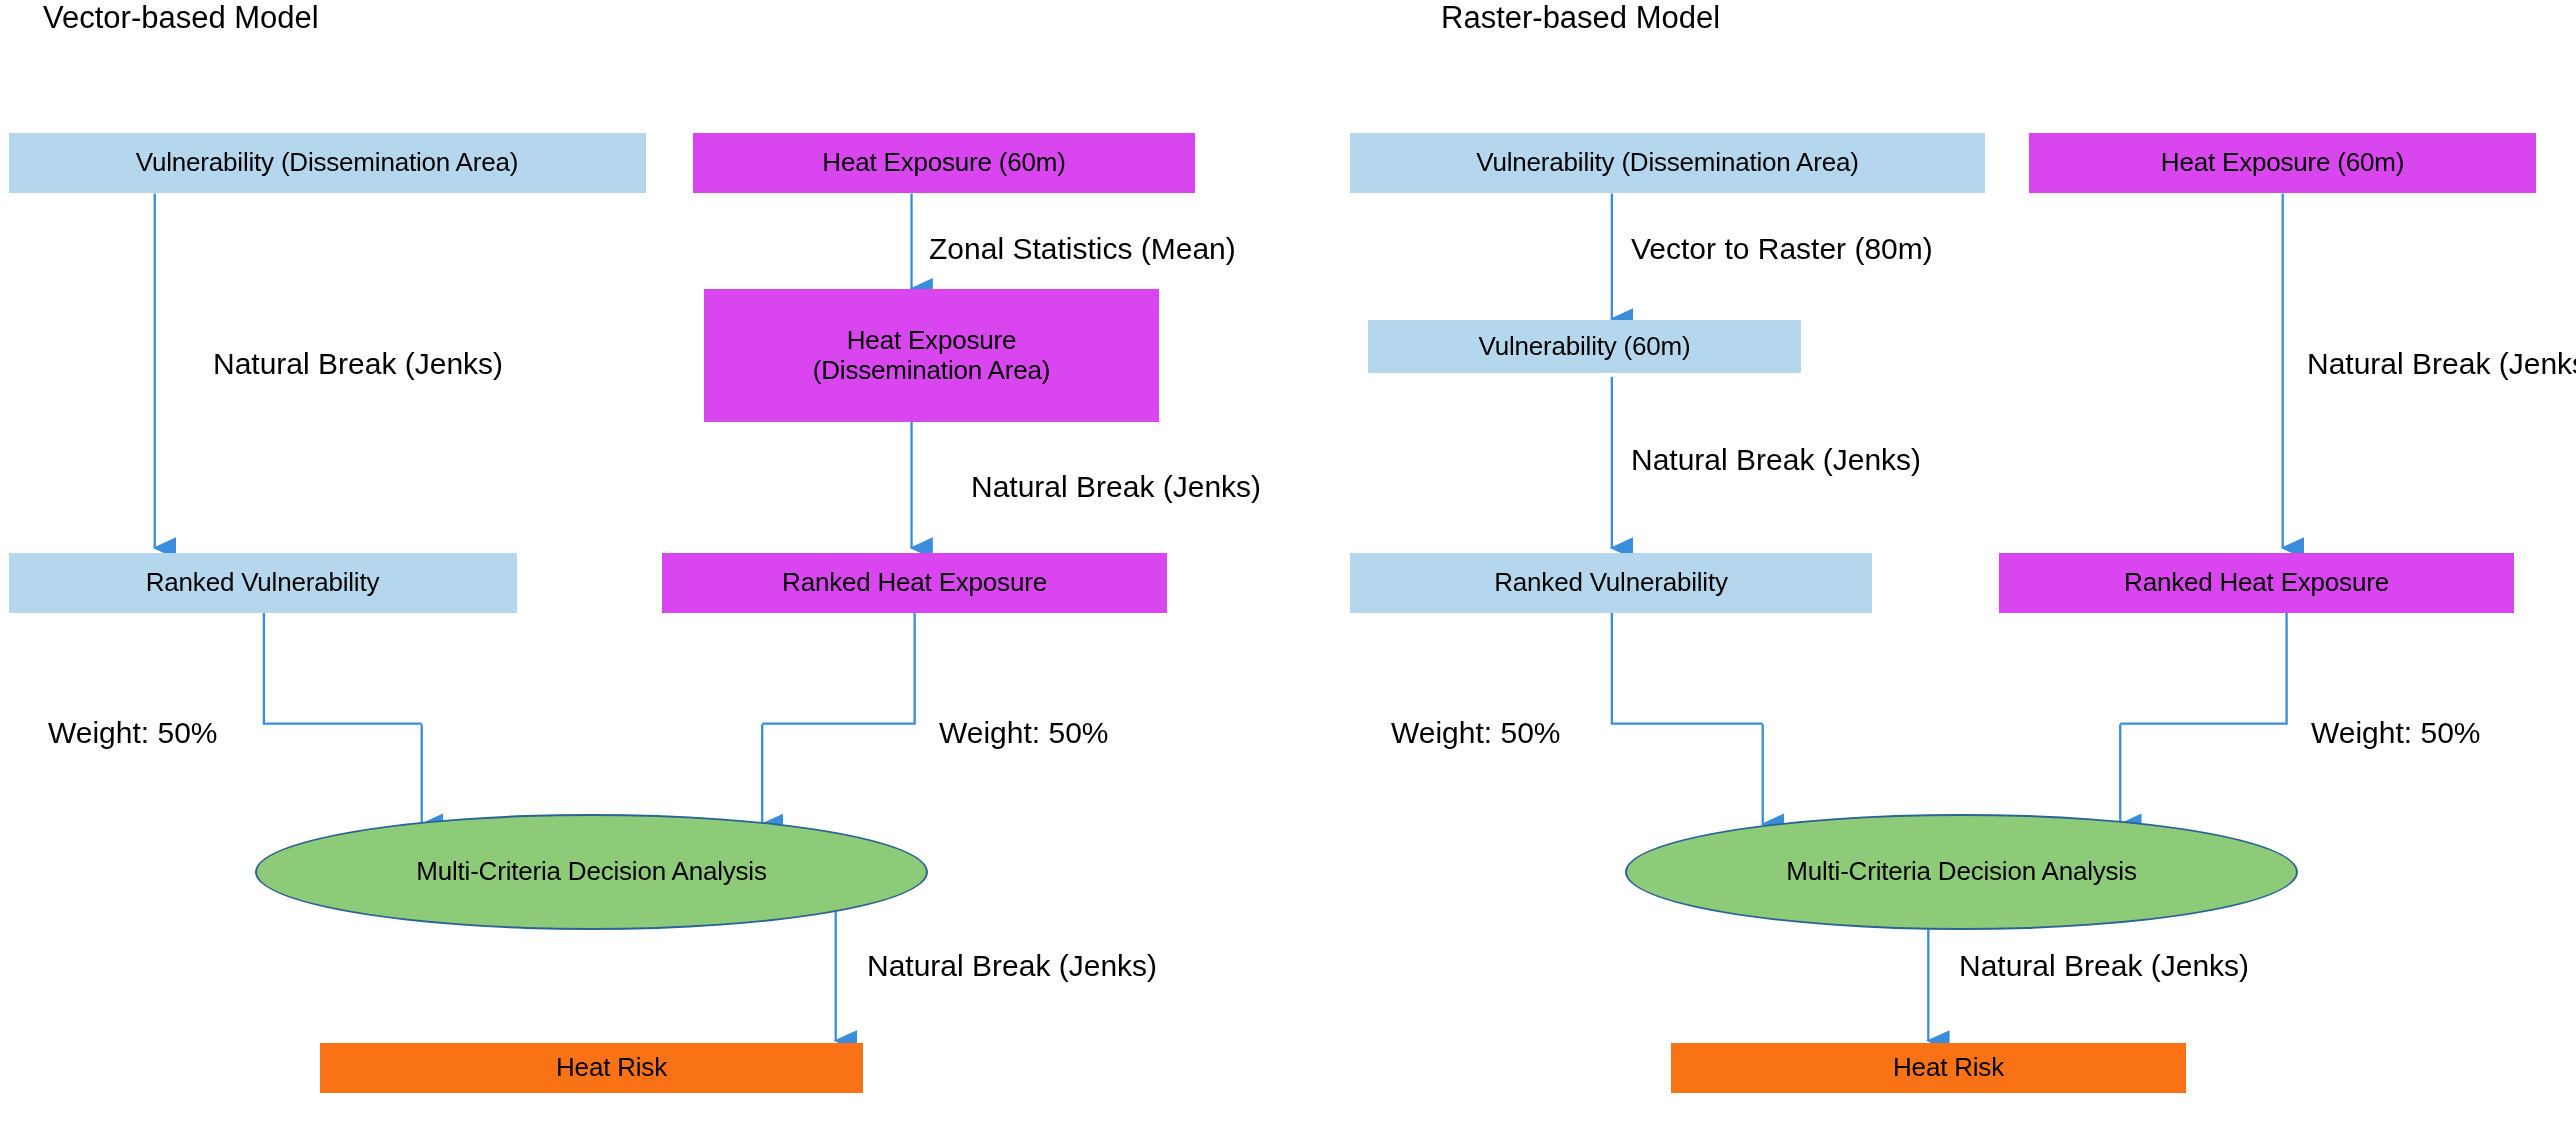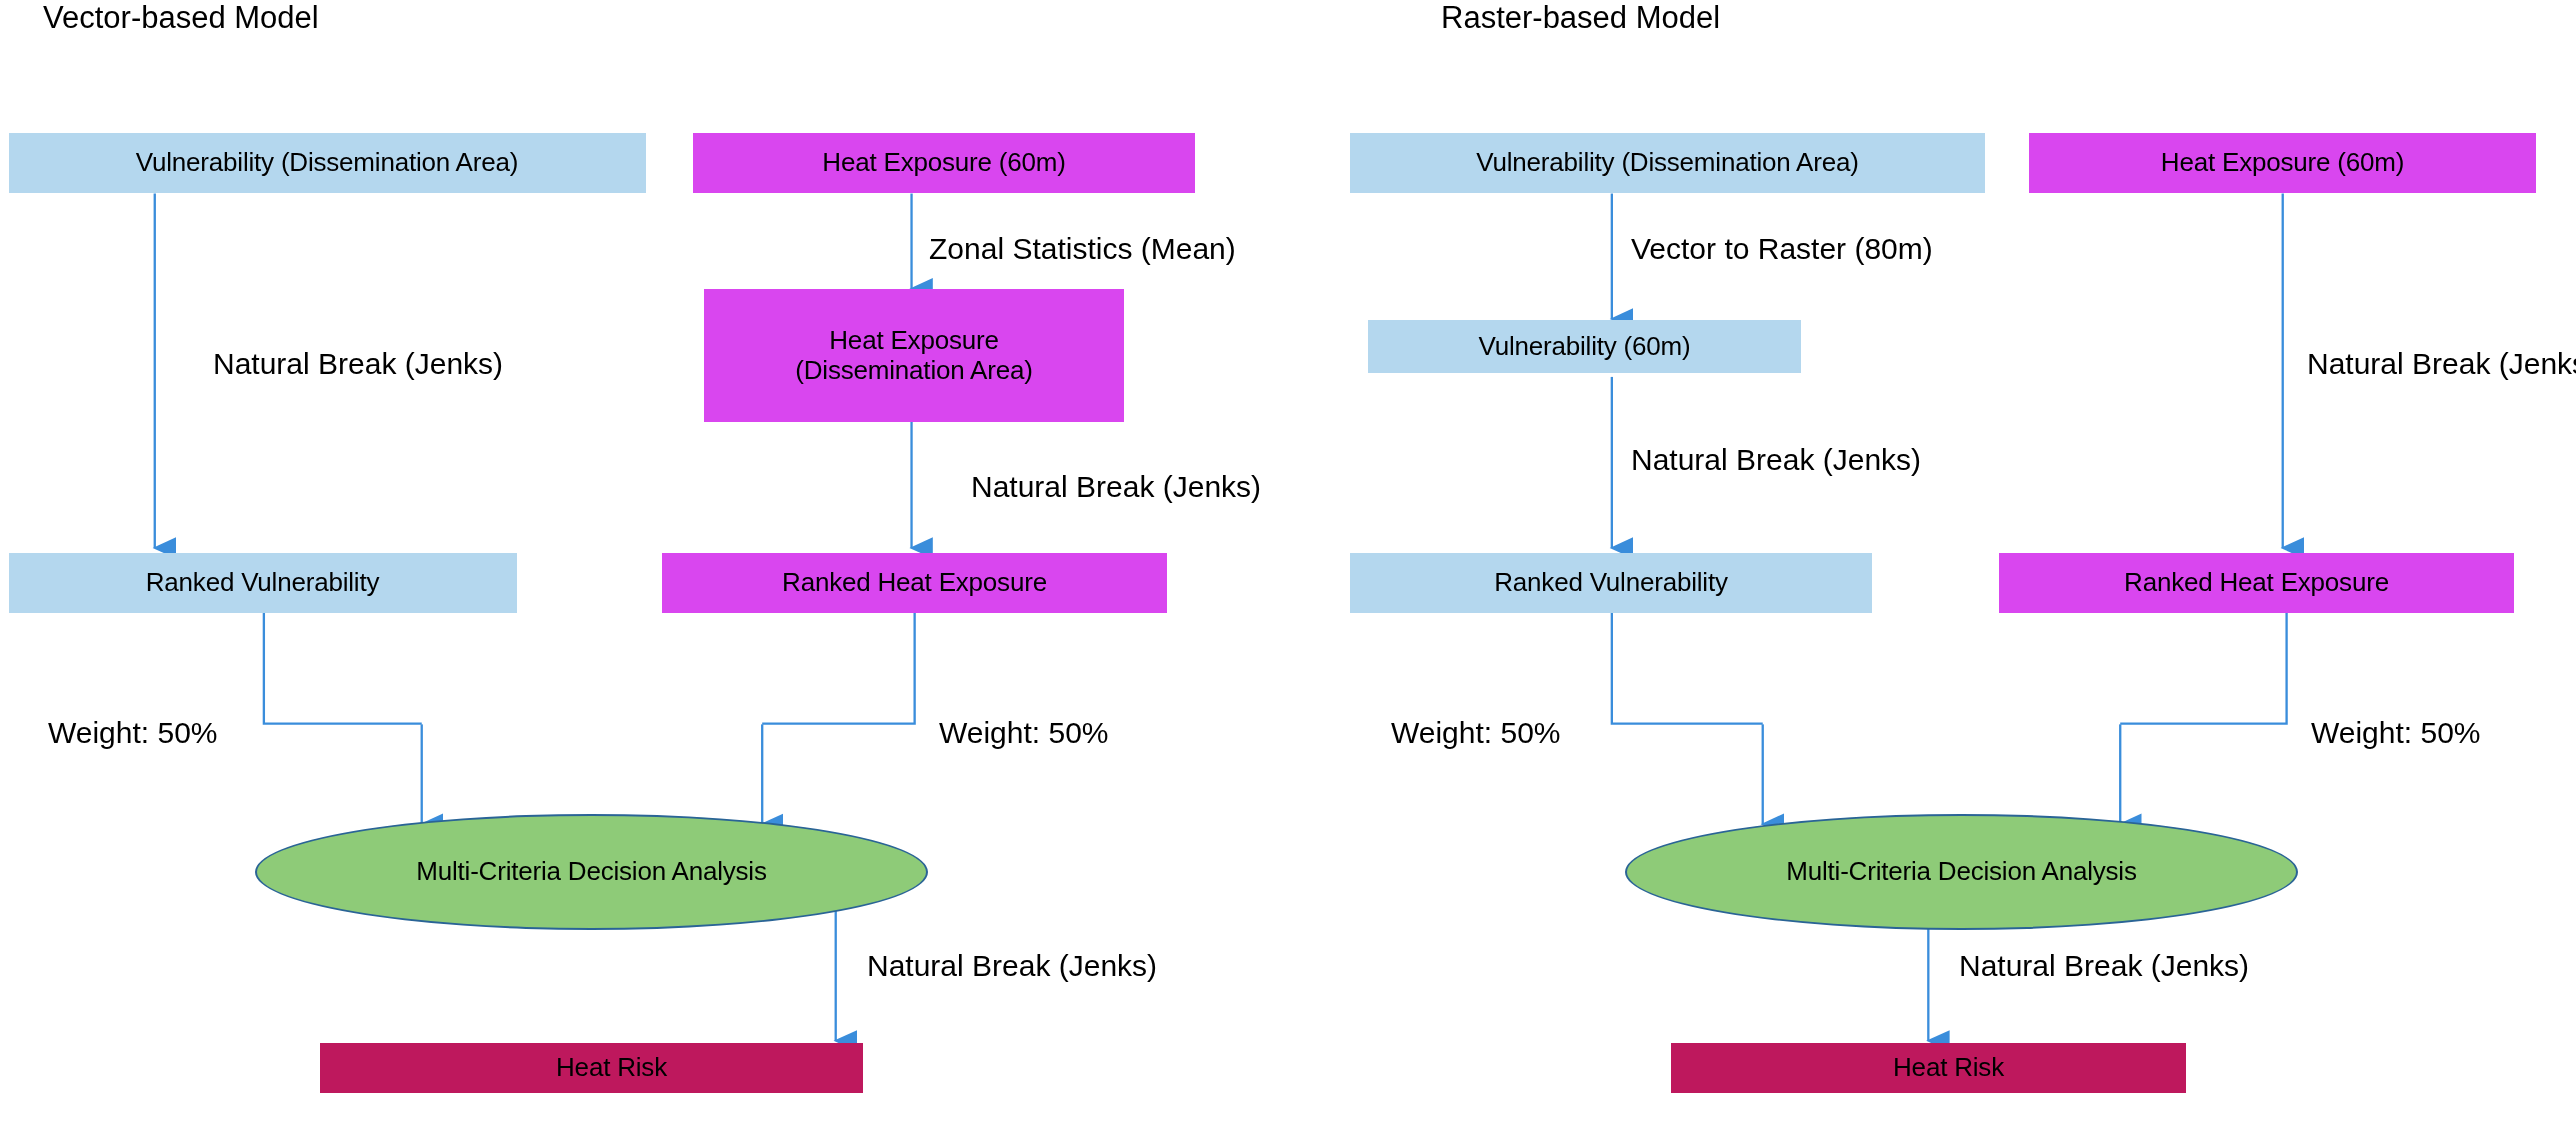--- a/index.html
+++ b/index.html
@@ -33,21 +33,21 @@
     text-align: center;
     color: #000000;
     font-family: "Liberation Sans", sans-serif;
     font-size: 26px;
     line-height: 1.12;
     letter-spacing: -0.2px;
     white-space: pre-line;
   }
   .node.blue   { background: #b4d7ee; }
   .node.orange { background: #d946ef; }
-  .node.red    { background: #be185d; padding-left: 40px; }
+  .node.red    { background: #f97316; padding-left: 40px; }
   .node.green  {
     background: #8ecb78;
     border: 2.3px solid #2a6496;
     border-radius: 50%;
   }
   .model-title {
     position: absolute;
     color: #000000;
     font-size: 31px;
     font-family: "Liberation Sans", sans-serif;
@@ -105,21 +105,21 @@
       <path d="M 2740 936 L 2740 1065"></path>
     </g>
   </svg>
 
   <div class="model-title" style="left:43px; top:0px;">Vector-based Model</div>
 
   <div class="node blue" style="left:8.5px; top:133px; width:637px; height:60px;">Vulnerability (Dissemination Area)</div>
 
   <div class="node orange" style="left:693px; top:133px; width:502px; height:60px;">Heat Exposure (60m)</div>
 
-  <div class="node orange" style="left:704px; top:289px; width:420px; height:133px;">Heat Exposure
+  <div class="node orange" style="left:704px; top:289px; width:455px; height:133px;">Heat Exposure
 (Dissemination Area)</div>
 
   <div class="node blue" style="left:8.5px; top:553px; width:508px; height:60px;">Ranked Vulnerability</div>
 
   <div class="node orange" style="left:662px; top:553px; width:505px; height:60px;">Ranked Heat Exposure</div>
 
   <div class="node green" style="left:255px; top:814px; width:673px; height:116px;">Multi-Criteria Decision Analysis</div>
 
   <div class="node red" style="left:320px; top:1043px; width:543px; height:50px;">Heat Risk</div>
 

